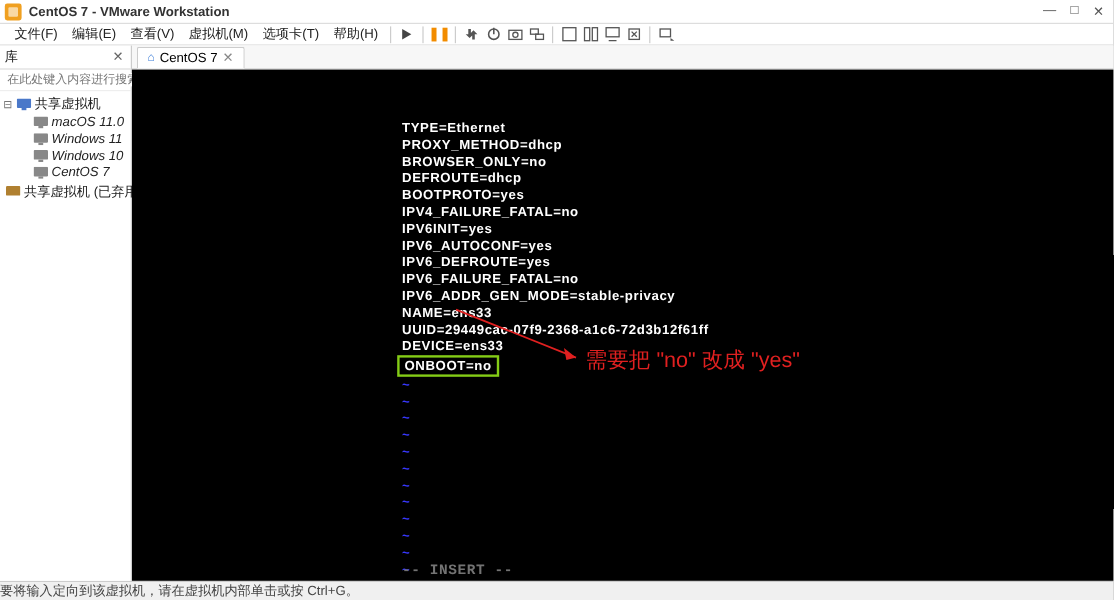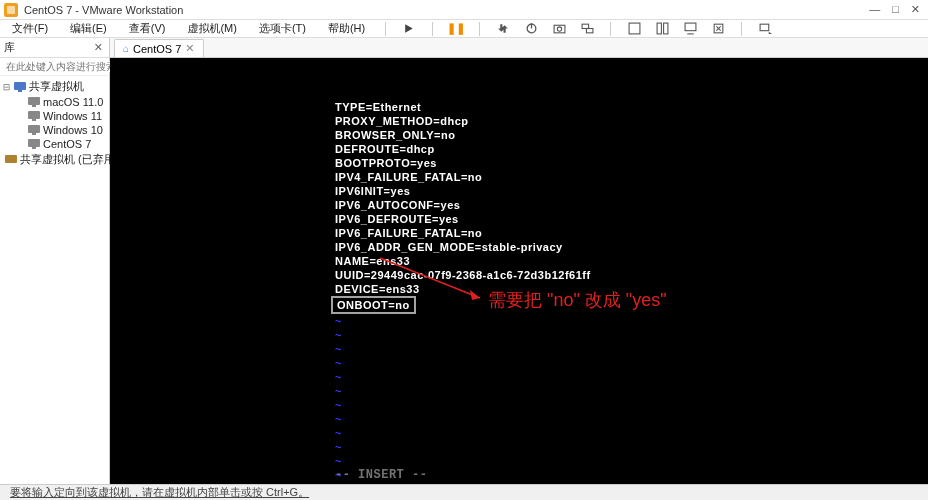--- a/index.html
+++ b/index.html
@@ -1,57 +1,57 @@
 <!DOCTYPE html>
 <html><head>
 <meta charset="utf-8">
 <style>
 * { margin: 0; padding: 0; box-sizing: border-box; font-family: "Microsoft YaHei", Tahoma, sans-serif; font-size: 11px; }
 html, body { width: 928px; height: 500px; overflow: hidden; background: #f0f0f0; }
 .titlebar { height: 20px; background: #fff; display: flex; align-items: center; padding: 0 4px; border-bottom: 1px solid #ddd; }
 .titlebar .app-icon { width: 14px; height: 14px; background: #f0a020; border-radius: 2px; margin-right: 6px; display: flex; align-items: center; justify-content: center; }
 .titlebar .app-icon svg { width: 10px; height: 10px; }
-.titlebar .title { flex: 1; color: #333; }
+.titlebar .title { flex: 1; color: #333; font-weight: bold; }
 .titlebar .win-btns { display: flex; gap: 12px; padding-right: 4px; color: #555; }
 .titlebar .win-btns span { cursor: pointer; }
-.menubar { height: 18px; background: #fff; display: flex; align-items: center; padding: 0 6px; gap: 10px; border-bottom: 1px solid #ddd; }
+.menubar { height: 18px; background: #fff; display: flex; align-items: center; padding: 0 6px; gap: 0; border-bottom: 1px solid #ddd; }
 .menubar .menu-item { padding: 1px 6px; color: #222; cursor: pointer; }
 .menubar .sep { width: 1px; height: 14px; background: #ccc; margin: 0 4px; }
 .menubar .tb { width: 18px; height: 16px; display: flex; align-items: center; justify-content: center; cursor: pointer; color: #444; }
 .menubar .tb.pause { color: #f28c00; font-weight: bold; }
 .menubar .tb svg { width: 13px; height: 13px; }
 .body-row { display: flex; height: 446px; }
 .sidebar { width: 110px; background: #fff; border-right: 1px solid #ccc; display: flex; flex-direction: column; }
 .sidebar-header { display: flex; align-items: center; padding: 2px 4px; border-bottom: 1px solid #ddd; }
 .sidebar-header .label { flex: 1; color: #222; }
 .sidebar-header .close { cursor: pointer; color: #666; padding: 0 2px; }
 .sidebar-search { display: flex; align-items: center; padding: 2px 3px; gap: 3px; border-bottom: 1px solid #eee; }
 .sidebar-search .search-icon { width: 10px; height: 10px; color: #777; }
 .sidebar-search input { flex: 1; border: none; outline: none; font-size: 10px; color: #888; }
 .sidebar-search .dd { width: 8px; color: #777; cursor: pointer; }
 .tree { padding: 2px 2px; color: #222; }
 .tree-row { display: flex; align-items: center; padding: 1px 0; gap: 3px; white-space: nowrap; cursor: pointer; }
 .tree-row .tw { width: 9px; text-align: center; color: #777; font-size: 9px; }
 .tree-row .ico { width: 12px; height: 12px; display: flex; align-items: center; justify-content: center; }
 .tree-row .ico.pc svg { width: 12px; height: 10px; fill: #4a78c9; }
 .tree-row .ico.vm svg { width: 12px; height: 10px; fill: #888; }
-.tree .children { padding-left: 14px; }
+.tree .children { padding-left: 14px; font-style: italic; }
 .main { flex: 1; background: #fff; display: flex; flex-direction: column; }
 .tabs { height: 20px; display: flex; align-items: flex-end; padding: 0 4px; border-bottom: 1px solid #ccc; background: #f7f7f7; }
 .tab { display: flex; align-items: center; gap: 4px; padding: 2px 8px; border: 1px solid #ccc; border-bottom: none; background: #fff; border-radius: 2px 2px 0 0; cursor: pointer; }
 .tab .home-icon { color: #3b7dd8; font-size: 10px; }
 .tab .x { color: #888; cursor: pointer; }
 .console-wrap { flex: 1; background: #000; position: relative; overflow: hidden; }
 .console { position: absolute; left: 0; top: 0; right: 0; padding: 0 0 0 225px; font-family: "Courier New", monospace; font-size: 12px; line-height: 14px; color: #fff; white-space: pre; letter-spacing: 0.5px; font-weight: bold; }
 .console .file-content { position: relative; }
-.console .boxed { border: 2px solid #a3a3a3; padding: 0 4px; display: inline-block; margin-left: -4px; text-align: right; }
+.console .boxed { border: 2px solid #84cc16; padding: 0 4px; display: inline-block; margin-left: -4px; text-align: right; }
 .annotation { position: absolute; color: #e02020; font-size: 18px; font-family: "Microsoft YaHei", sans-serif; }
 .arrow { position: absolute; }
 .statusline { position: absolute; bottom: 2px; left: 225px; color: #737373; font-family: "Courier New", monospace; font-size: 12px; font-weight: bold; letter-spacing: 0.5px; }
-.footer { height: 16px; background: #f0f0f0; border-top: 1px solid #ccc; display: flex; align-items: center; padding: 0 10px; color: #444; font-size: 10px; text-decoration: underline; }
+.footer { height: 16px; background: #f0f0f0; border-top: 1px solid #ccc; display: flex; align-items: center; padding: 0 0; color: #444; font-size: 10px; }
 </style>
 </head>
 <body>
 
 <div class="titlebar">
   <span class="app-icon">
     <svg viewBox="0 0 10 10">
         <rect x="1" y="1" width="8" height="8" rx="1" fill="#fff" opacity="0.6"></rect>
       </svg>
   </span>

